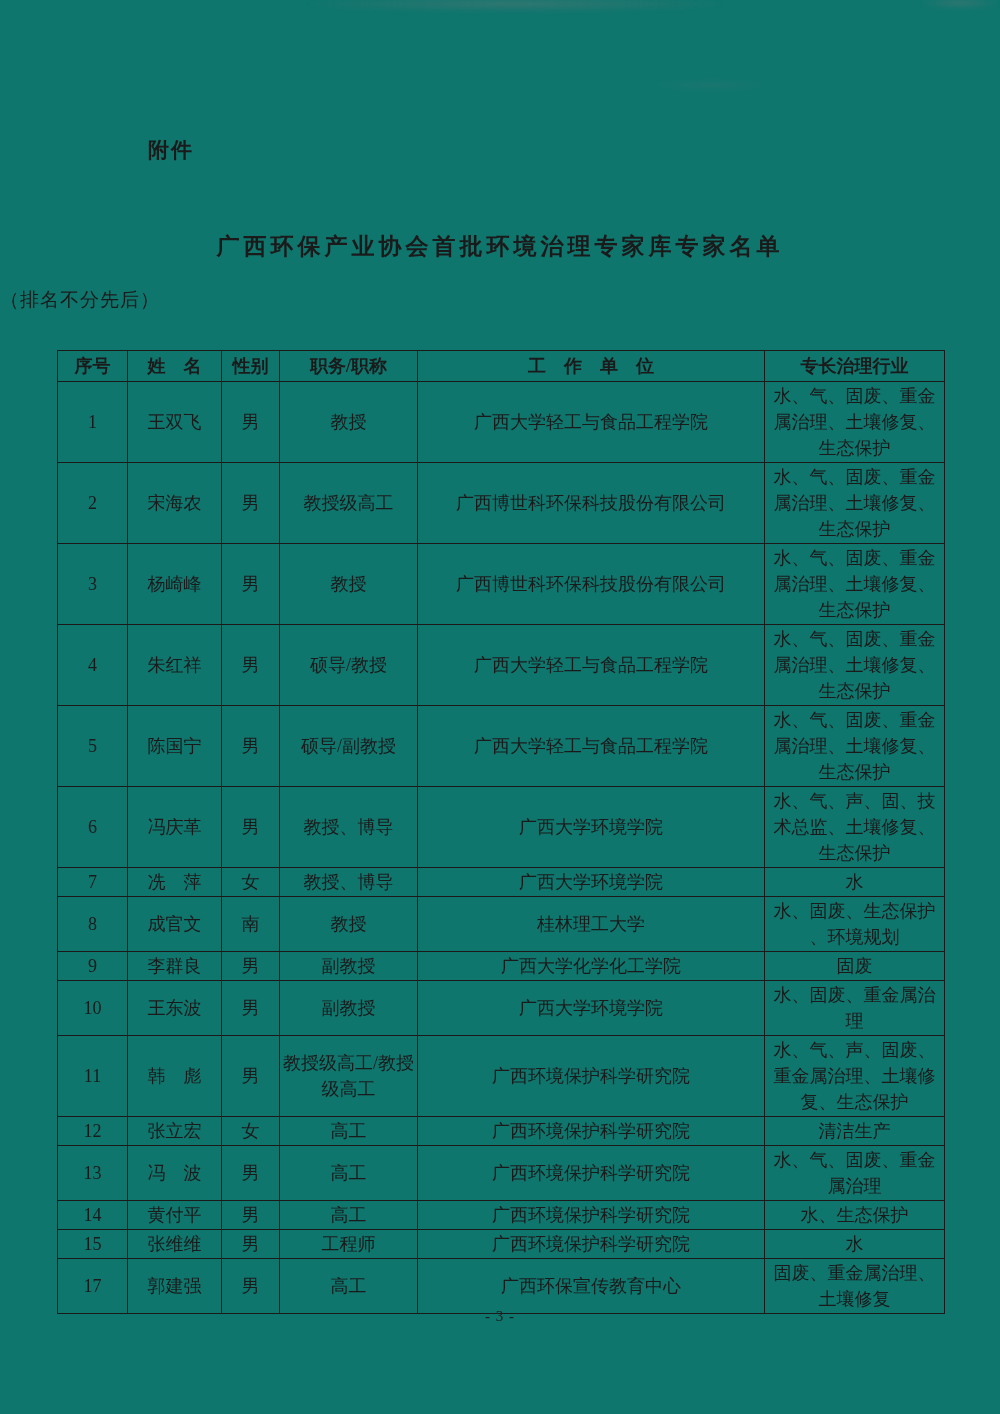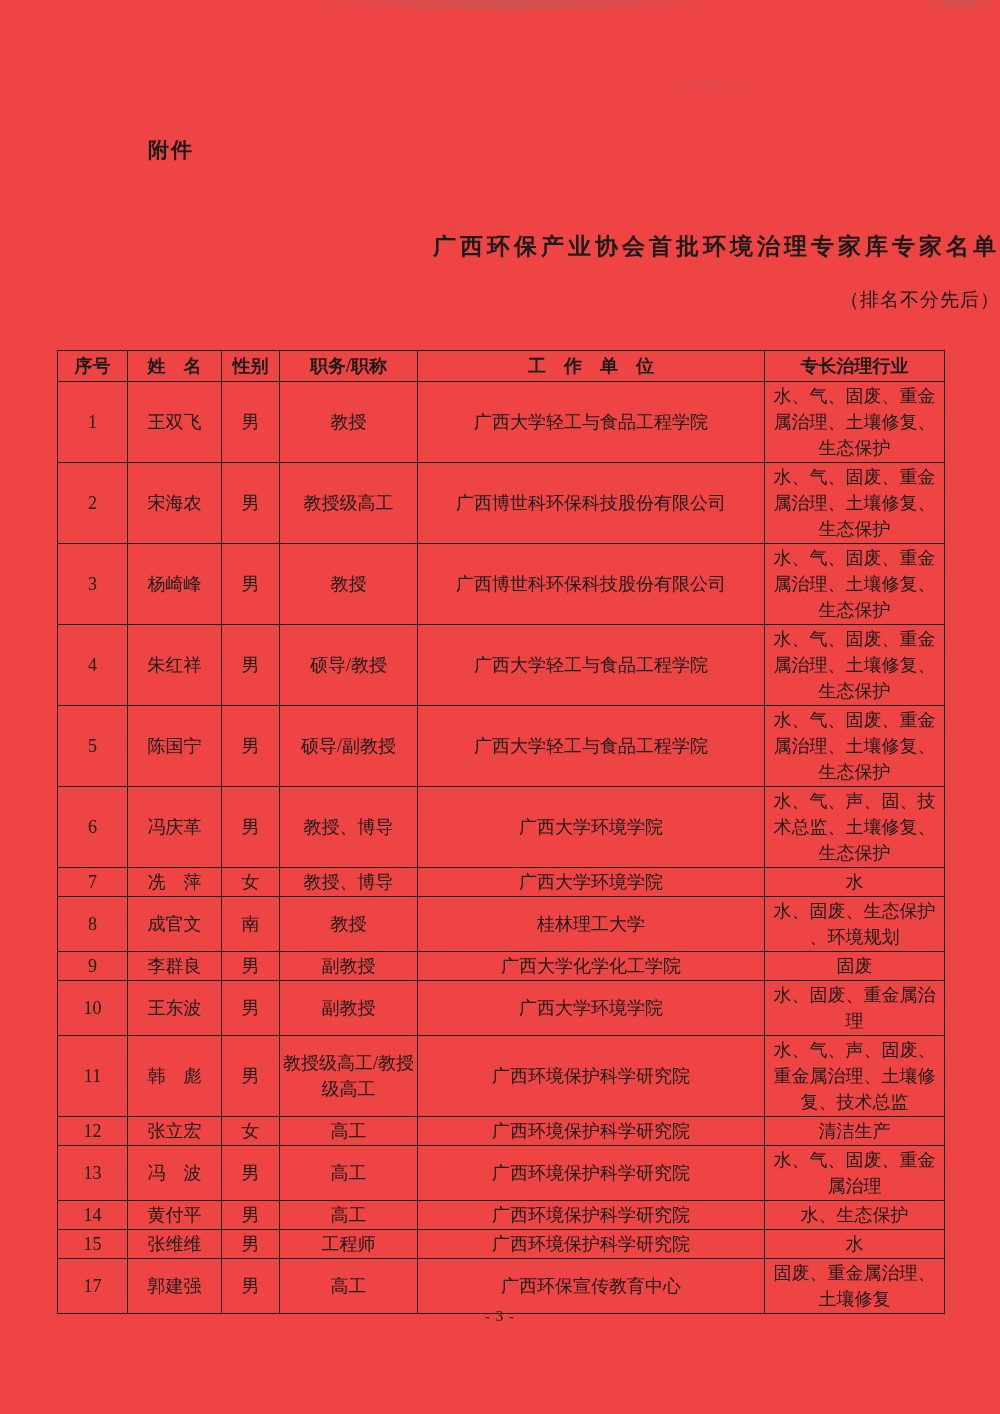--- a/index.html
+++ b/index.html
@@ -4,21 +4,21 @@
 <style>
   html, body {
     margin: 0;
     padding: 0;
     background: #ffffff;
   }
   .page {
     position: relative;
     width: 1000px;
     height: 1414px;
-    background: #ef4444;
+    background: #0f766e;
     color: #1a1a1a;
     font-family: "Liberation Serif", "DejaVu Serif", serif;
     overflow: hidden;
   }
   
   .artifact {
     position: absolute;
     background: radial-gradient(ellipse at center, rgba(120,120,120,0.35), rgba(255,255,255,0) 70%);
     filter: blur(2px);
     pointer-events: none;
@@ -34,33 +34,33 @@
     font-family: "Liberation Sans", "DejaVu Sans", sans-serif;
     font-weight: 700;
     font-size: 21px;
     letter-spacing: 2px;
   }
   .title {
     position: absolute;
     top: 231px;
     left: 0;
     width: 100%;
-    text-align: right;
+    text-align: center;
     font-family: "Liberation Sans", "DejaVu Sans", sans-serif;
     font-weight: 700;
     font-size: 23px;
     letter-spacing: 4px;
     white-space: nowrap;
   }
   .subtitle {
     position: absolute;
     top: 287px;
     left: 0;
     width: 100%;
-    text-align: right;
+    text-align: left;
     font-size: 19px;
     letter-spacing: 1px;
     font-family: Liberation Serif, serif;
   }
   table.experts {
     position: absolute;
     left: 57px;
     top: 350px;
     width: 887px;
     border-collapse: collapse;
@@ -204,21 +204,21 @@
           <td class="c3">副教授</td>
           <td class="c4">广西大学环境学院</td>
           <td class="c5">水、固废、重金属治理</td>
         </tr>
         <tr>
           <td class="c0">11</td>
           <td class="c1">韩　彪</td>
           <td class="c2">男</td>
           <td class="c3">教授级高工/教授级高工</td>
           <td class="c4">广西环境保护科学研究院</td>
-          <td class="c5">水、气、声、固废、重金属治理、土壤修复、技术总监</td>
+          <td class="c5">水、气、声、固废、重金属治理、土壤修复、生态保护</td>
         </tr>
         <tr>
           <td class="c0">12</td>
           <td class="c1">张立宏</td>
           <td class="c2">女</td>
           <td class="c3">高工</td>
           <td class="c4">广西环境保护科学研究院</td>
           <td class="c5">清洁生产</td>
         </tr>
         <tr>

